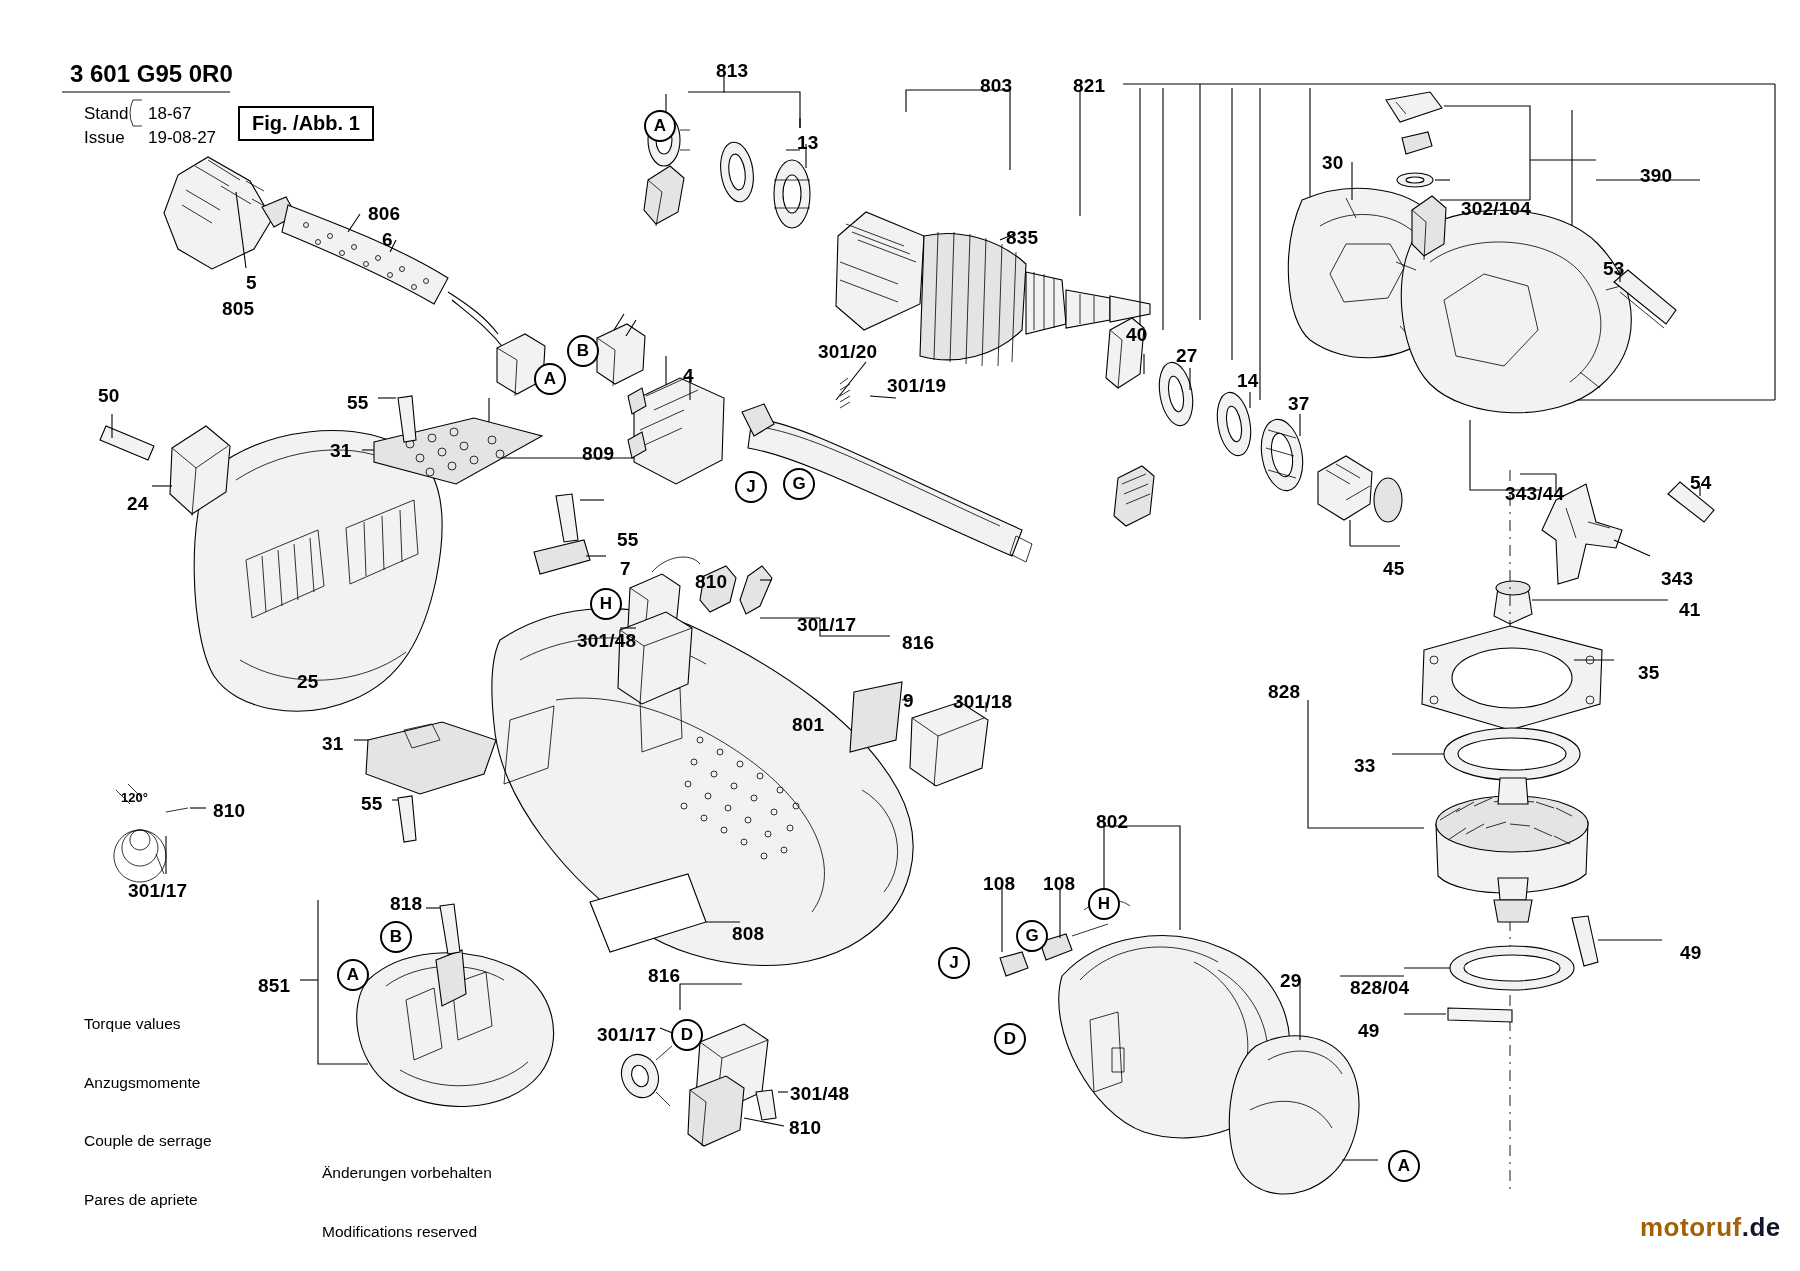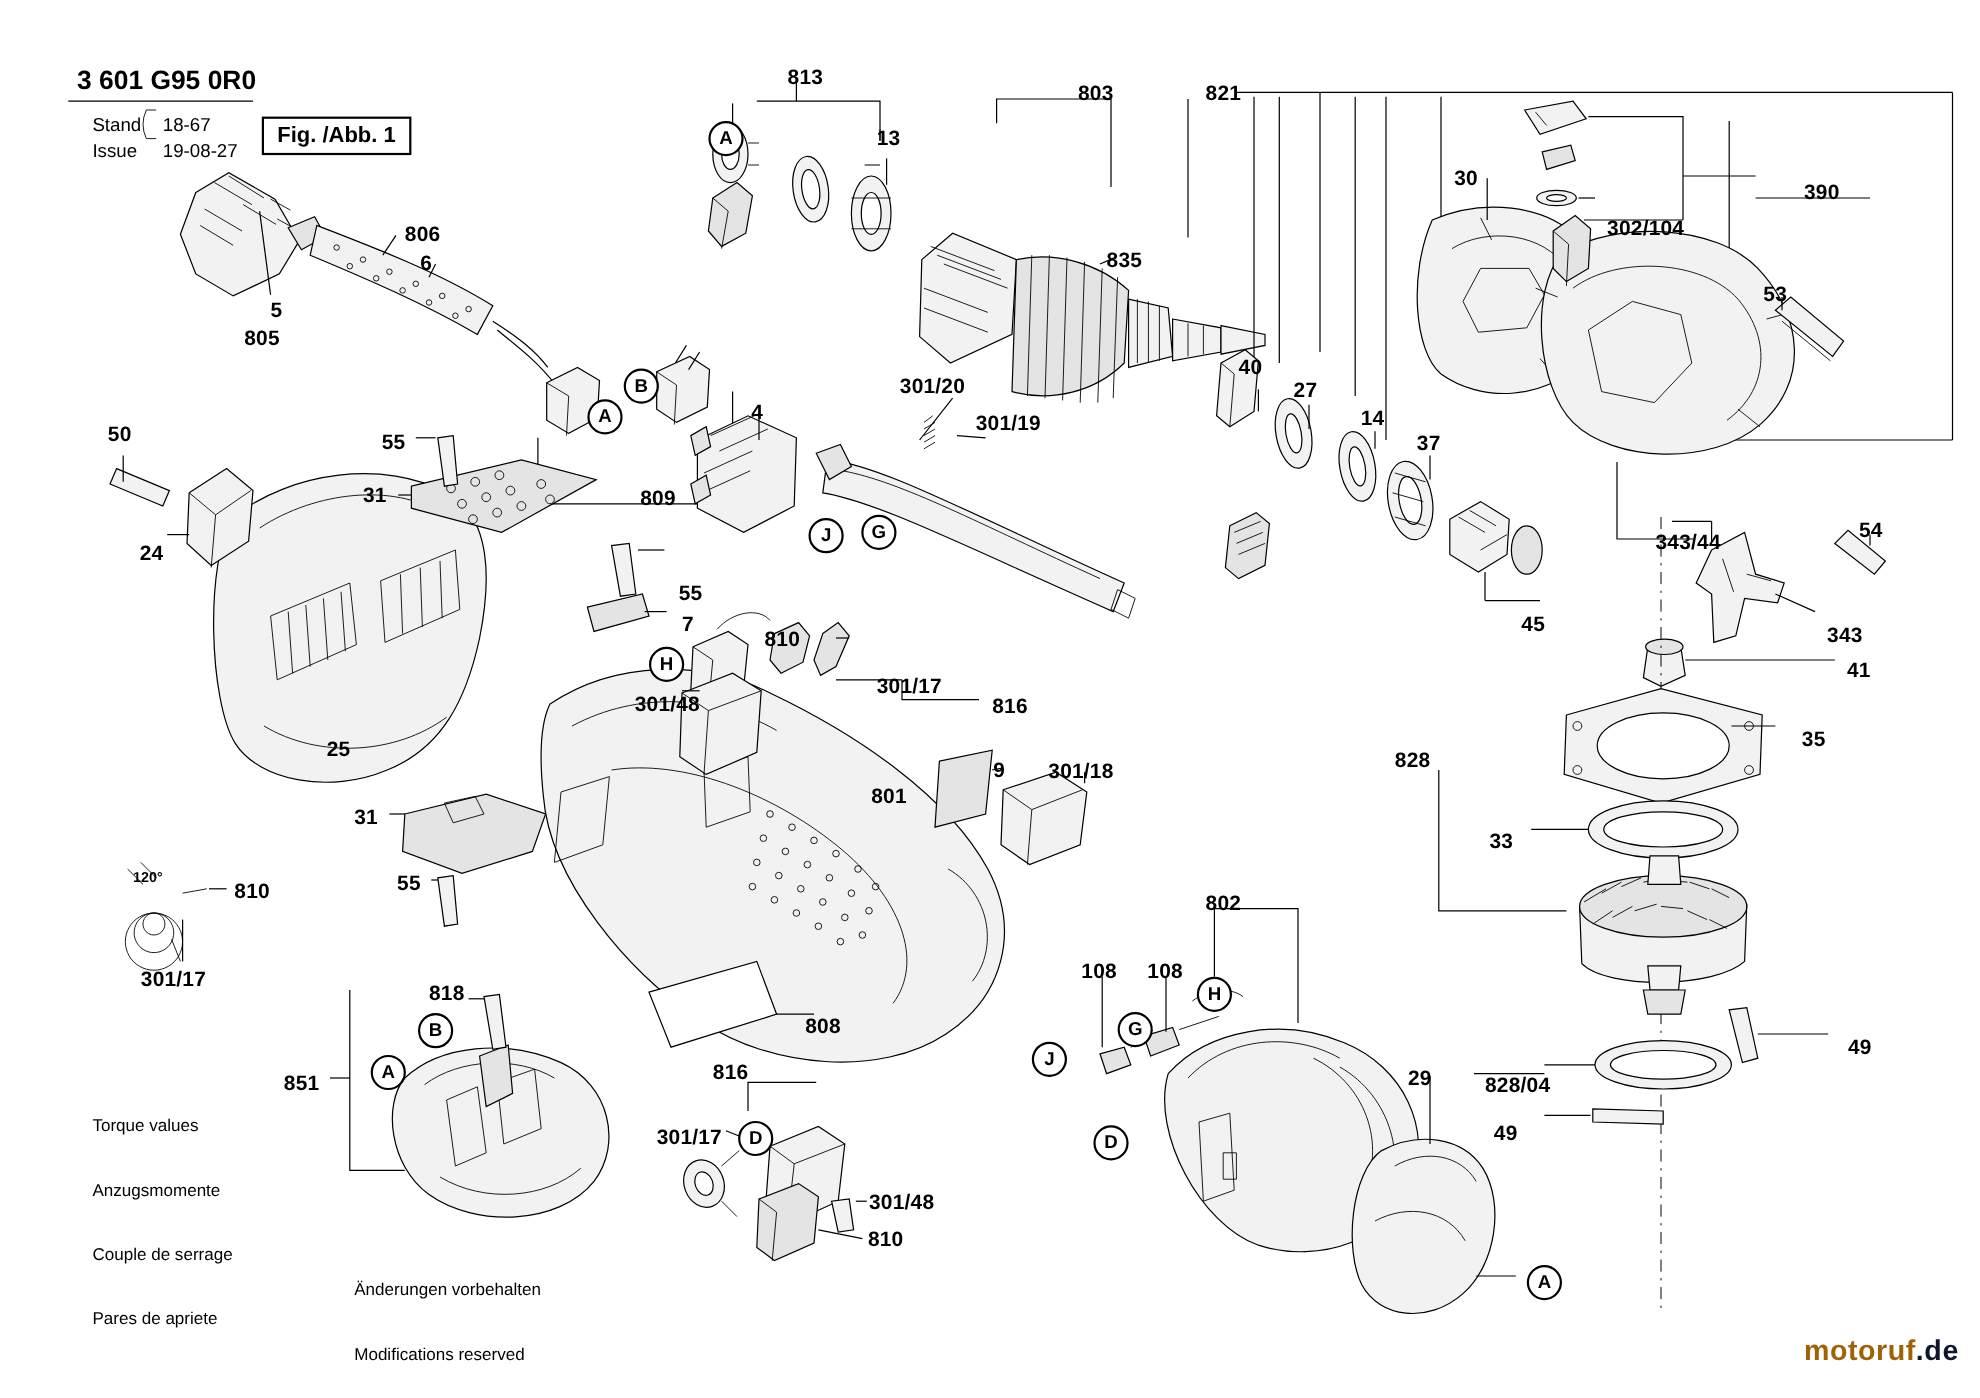--- a/index.html
+++ b/index.html
@@ -475,22 +475,22 @@
   <div>Modifications reserved</div>
   
   
 </div>
 
 <div class="wm" style="left:1640px;top:1212px;"><span class="a">motoruf</span><span class="b">.de</span></div>
 
 <div id="callout-layer">
     <div class="lbl" style="left: 716px; top: 60px;">813</div>
     <div class="lbl" style="left: 980px; top: 75px;">803</div>
-    <div class="lbl" style="left: 1096px; top: 75px;">821</div>
-    <div class="lbl" style="left: 797px; top: 116px;">13</div>
+    <div class="lbl" style="left: 1073px; top: 75px;">821</div>
+    <div class="lbl" style="left: 797px; top: 132px;">13</div>
     <div class="lbl" style="left: 1006px; top: 227px;">835</div>
     <div class="lbl" style="left: 1322px; top: 152px;">30</div>
     <div class="lbl" style="left: 1640px; top: 165px;">390</div>
     <div class="lbl" style="left: 1461px; top: 198px;">302/104</div>
     <div class="lbl" style="left: 1603px; top: 258px;">53</div>
     <div class="lbl" style="left: 368px; top: 203px;">806</div>
     <div class="lbl" style="left: 382px; top: 229px;">6</div>
     <div class="lbl" style="left: 246px; top: 272px;">5</div>
     <div class="lbl" style="left: 222px; top: 298px;">805</div>
     <div class="lbl" style="left: 1126px; top: 324px;">40</div>

